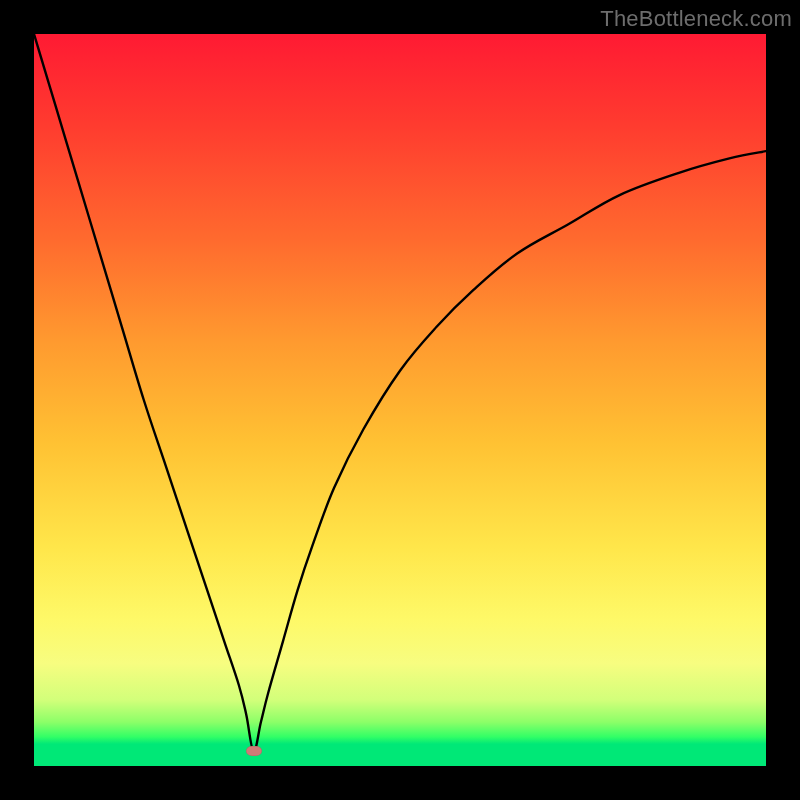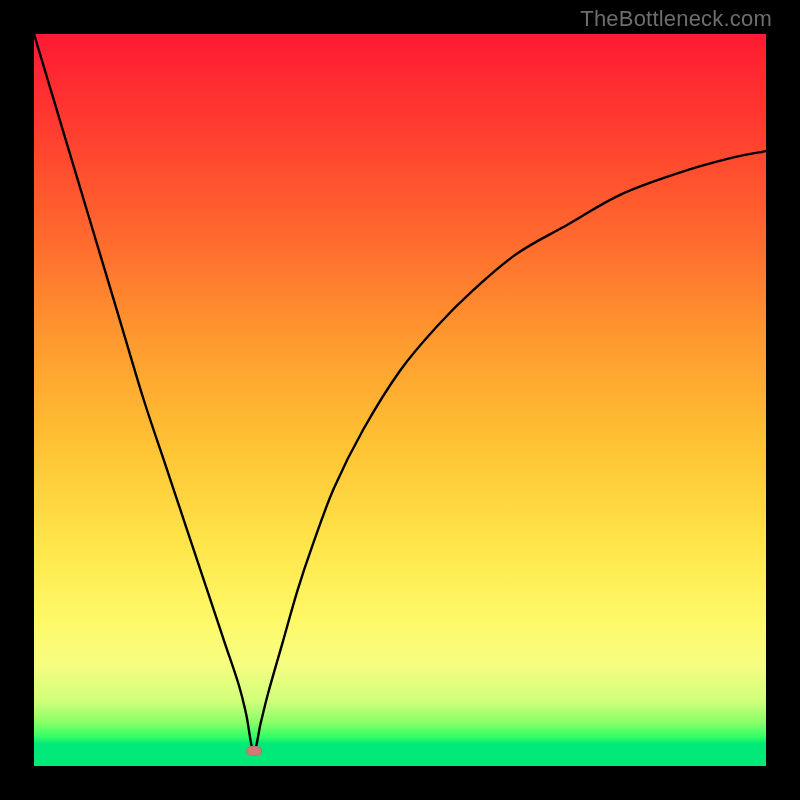--- a/index.html
+++ b/index.html
@@ -37,21 +37,21 @@
       #d2ff7a 91%,
       #8cff68 94%,
       #33ff66 96%,
       #00e877 97%,
       #00e877 100%
     );
   }
   .watermark {
     position: absolute;
     top: 6px;
-    right: 28px;
+    right: 8px;
     color: #6d6d6d;
     font-size: 22px;
     letter-spacing: 0.2px;
     user-select: none;
   }
   .curve-svg {
     position: absolute;
     left: 0;
     top: 0;
     width: 732px;

